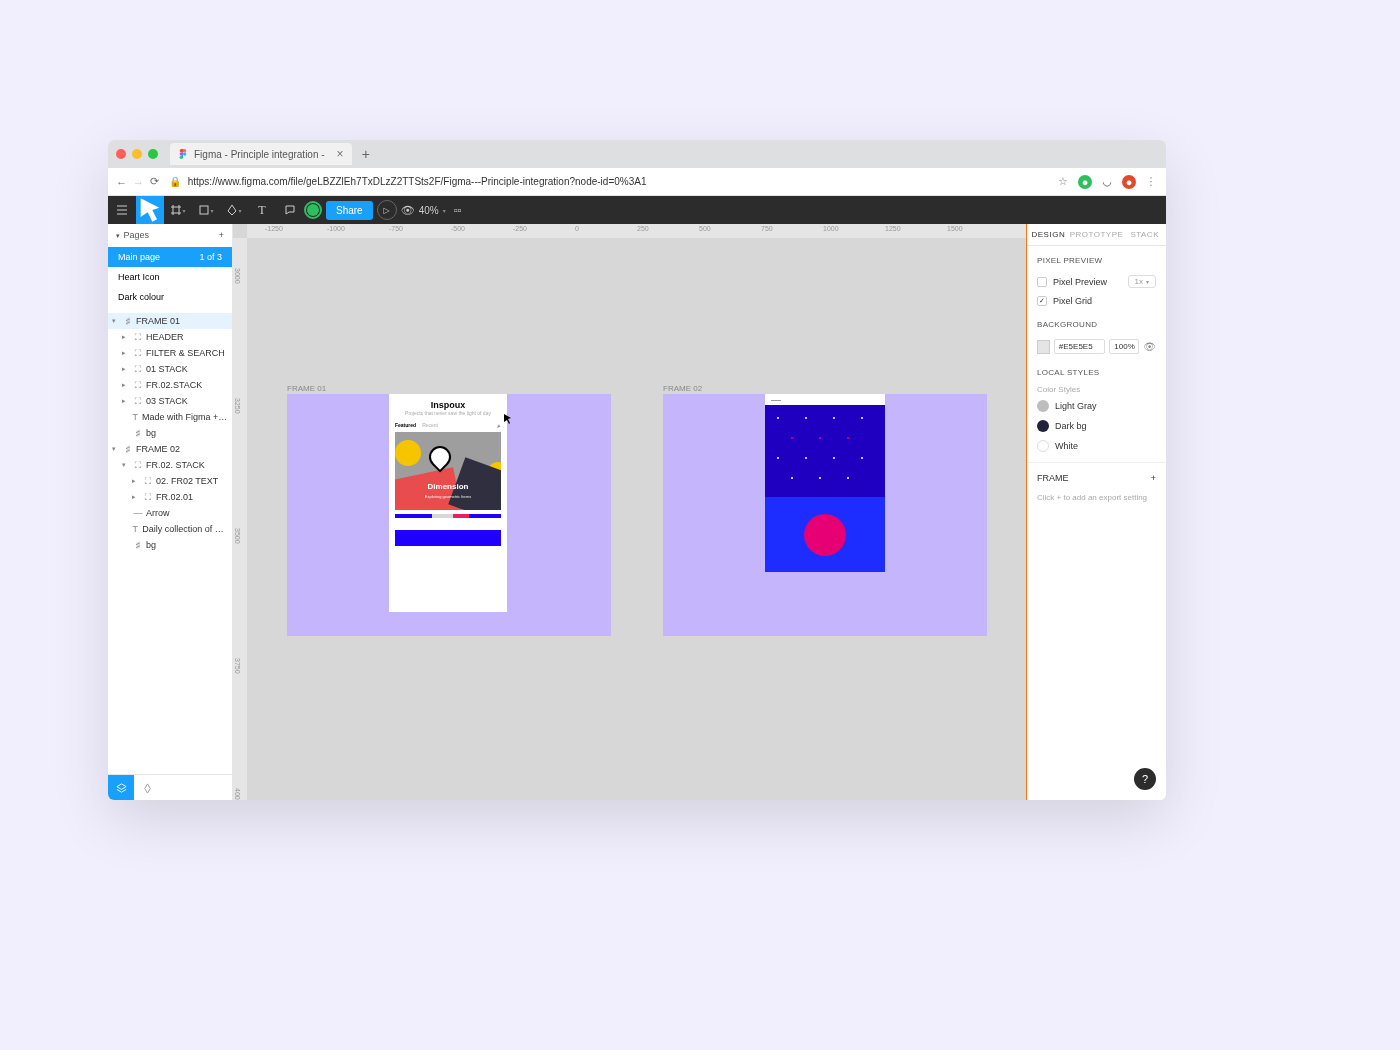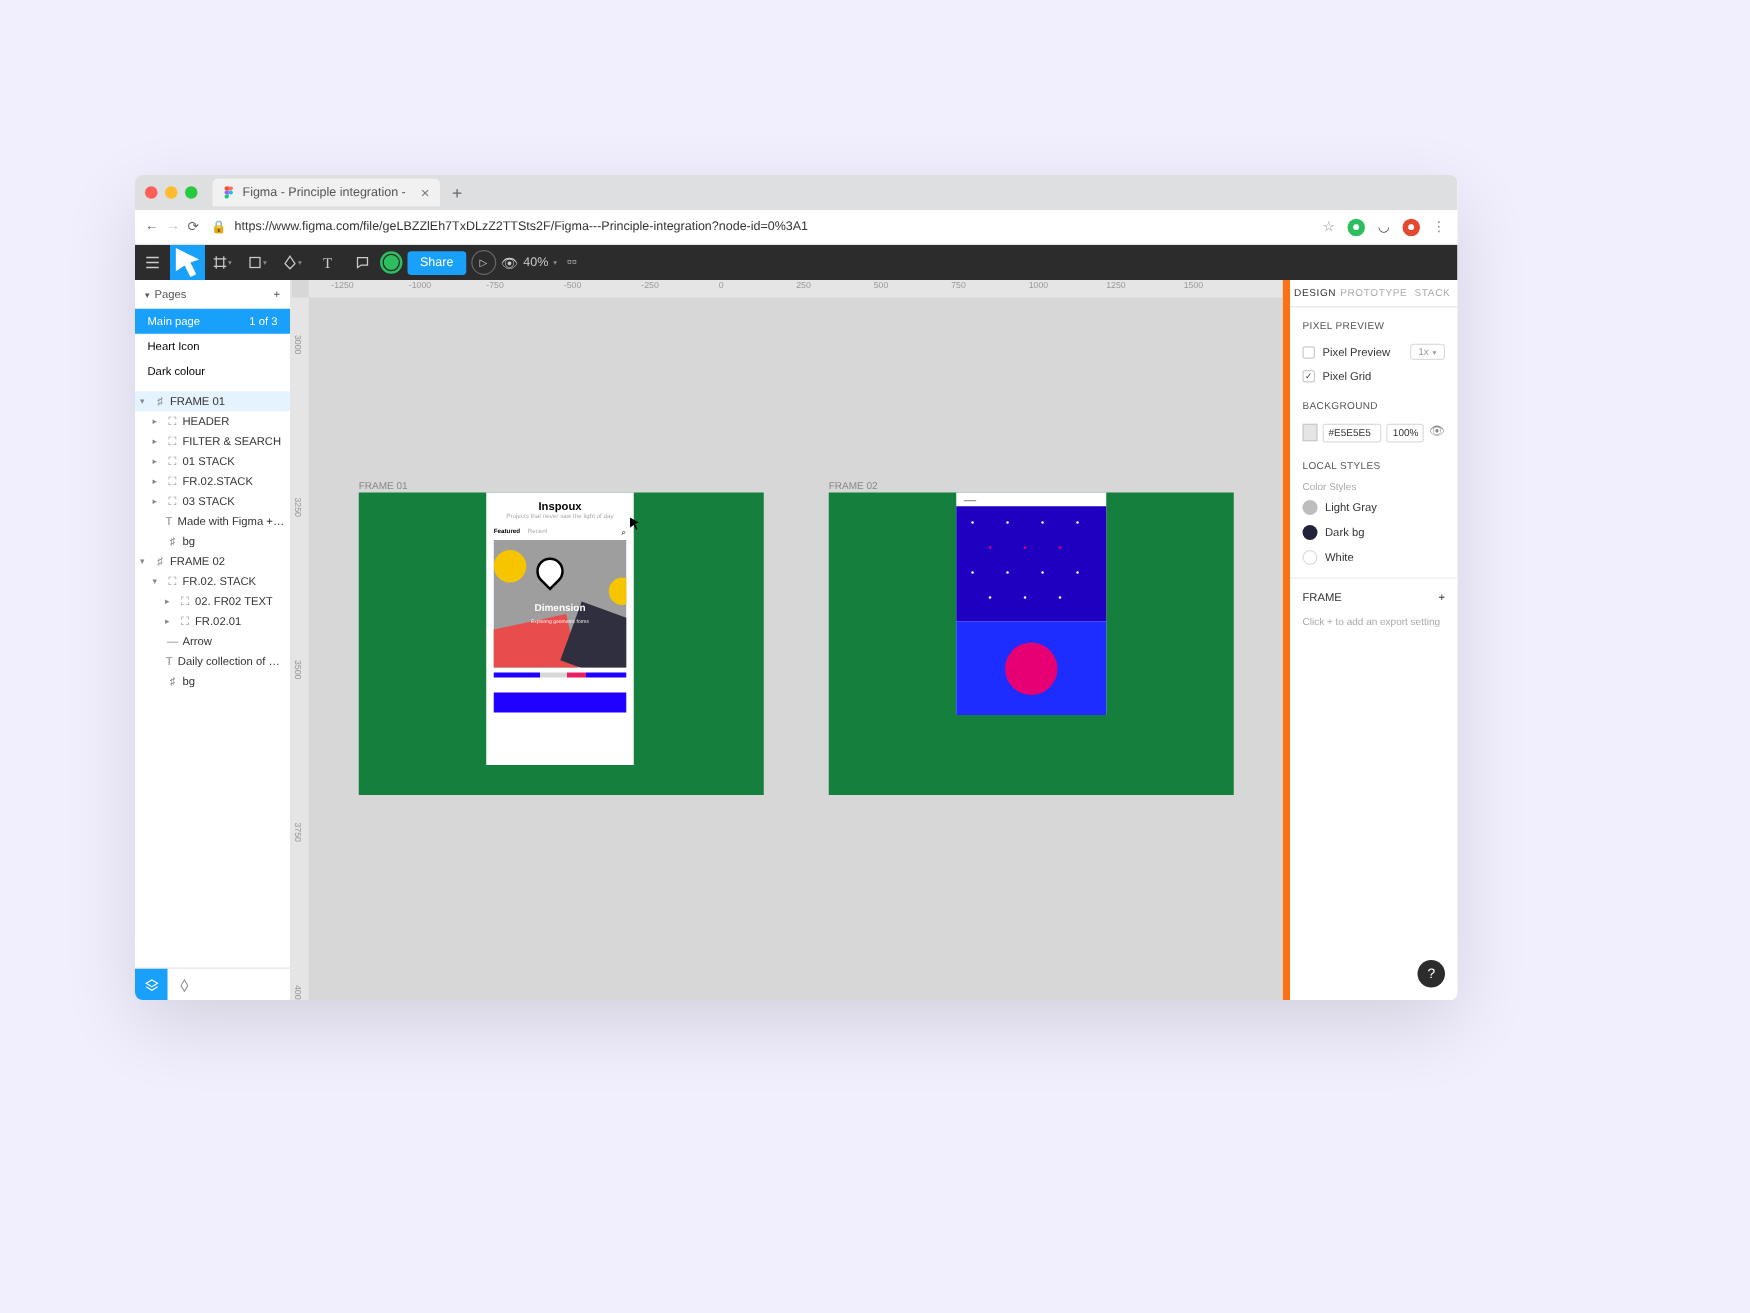--- a/index.html
+++ b/index.html
@@ -72,29 +72,29 @@
 
 
 .canvas-area { flex:1; background:#d7d7d7; position:relative; overflow:hidden; }
 .ruler-h { position:absolute; top:0; left:14px; right:0; height:14px; background:#e5e5e5; display:flex; font-size:7px; color:#999; }
 .ruler-h span { position:absolute; top:1px; }
 .ruler-v { position:absolute; top:14px; left:0; width:14px; bottom:0; background:#e5e5e5; }
 .ruler-v span { position:absolute; left:1px; font-size:7px; color:#999; writing-mode:vertical-rl; }
 .frames { position:absolute; top:14px; left:14px; right:0; bottom:0; }
 
 .frame-label { position:absolute; font-size:8px; color:#888; }
-.frame-art { position:absolute; background:#15803d; }
+.frame-art { position:absolute; background:#c4b5fd; }
 .f1-card { position:absolute; background:#fff; }
 .f1-title { text-align:center; font-weight:600; font-size:9px; padding-top:6px; }
 .f1-sub { text-align:center; font-size:5px; color:#aaa; }
 .f1-tabs { display:flex; gap:6px; font-size:5px; padding:6px 6px 2px; }
 .f1-tabs .t1 { color:#000; font-weight:600;}
 .f1-tabs .t2 { color:#aaa; }
 .f1-search { margin-left:auto; font-size:7px; }
-.f1-img { position:relative; margin:0 6px; height:102px; overflow:hidden; background: #9e9e9e; }
+.f1-img { position:relative; margin:0 6px; height:78px; overflow:hidden; background: #9e9e9e; }
 .f1-pen { position:absolute; width:22px; height:22px; background:#fff; border-radius:50% 50% 50% 0; transform:rotate(-45deg); top:14px; left:34px; border:2px solid #000;}
 .f1-yellow1 { position:absolute; width:26px; height:26px; background:#f6c500; border-radius:50%; top:8px; left:0px; }
 .f1-yellow2 { position:absolute; width:22px; height:22px; background:#f6c500; border-radius:50%; top:30px; right:-8px; }
 .f1-red { position:absolute; width:70px; height:50px; background:#e84c4c; transform:rotate(-12deg); bottom:-14px; left:-6px; }
 .f1-dark { position:absolute; width:60px; height:50px; background:#2f2f3f; transform:rotate(20deg); bottom:-6px; right:-14px; }
 .f1-caption { position:absolute; color:#fff; font-size:8px; font-weight:600; top:50px; width:100%; text-align:center;}
 .f1-caption2 { position:absolute; color:#fff; font-size:4px; top:62px; width:100%; text-align:center; opacity:0.9;}
 .f1-strip { margin:4px 6px 0; height:4px; background:linear-gradient(90deg,#1f00ff 35%, #d8d8d8 35%, #d8d8d8 55%, #e91e63 55%, #e91e63 70%, #1f00ff 70%); }
 .f1-blue { margin:12px 6px 0; height:16px; background:#1f00ff; }
 
@@ -104,29 +104,29 @@
 .f2-blue { height:75px; background:#1e2dff; display:flex; align-items:center; justify-content:center; }
 .f2-circle { width:42px; height:42px; border-radius:50%; background:#e60073; }
 .f2-txt { padding:8px; }
 .f2-h { font-weight:600; font-size:8px; }
 .f2-sub { font-size:5px; color:#888; margin-top:2px; }
 .f2-p { font-size:4px; color:#f6a540; margin-top:6px; line-height:1.4;}
 
 .cursor { position:absolute; width:10px; height:10px; }
 
 
-.right-panel { width:140px; background:#fff; border-left:6px solid #f97316; font-size:9px; color:#333; }
+.right-panel { width:140px; background:#fff; border-left:1px solid #f97316; font-size:9px; color:#333; }
 .r-tabs { display:flex; border-bottom:1px solid #e5e5e5; }
 .r-tab { flex:1; text-align:center; padding:6px 0; font-size:8px; color:#aaa; letter-spacing:0.5px;}
 .r-tab.active { color:#333; }
 .r-sec-title { padding:10px 10px 6px; font-size:8px; color:#555; letter-spacing:0.3px; }
 .r-row { display:flex; align-items:center; padding:4px 10px; gap:6px; }
 .chk { width:10px; height:10px; border:1px solid #ccc; border-radius:2px; display:flex; align-items:center; justify-content:center; font-size:7px; color:#333;}
 .small-sel { margin-left:auto; border:1px solid #ddd; border-radius:3px; padding:1px 6px; font-size:8px; color:#999; display:flex; align-items:center; gap:3px;}
-.bg-row { display:flex; gap:4px; padding:4px 10px; align-items:flex-start; }
+.bg-row { display:flex; gap:4px; padding:4px 10px; align-items:center; }
 .bg-swatch { width:14px; height:14px; background:#e5e5e5; border:1px solid #ccc; }
 .bg-hex { border:1px solid #ddd; border-radius:2px; padding:2px 4px; font-size:8px; width:56px;}
 .bg-pct { border:1px solid #ddd; border-radius:2px; padding:2px 4px; font-size:8px; width:30px; text-align:center;}
 .eye { font-size:10px; color:#888;}
 .style-sub { padding:2px 10px; font-size:8px; color:#aaa; }
 .style-row { display:flex; align-items:center; gap:6px; padding:4px 10px;}
 .style-sw { width:12px; height:12px; border-radius:50%; }
 .export-head { display:flex; justify-content:space-between; align-items:center; padding:10px; border-top:1px solid #eee; margin-top:6px; }
 .export-hint { padding:0 10px; font-size:8px; color:#aaa; }
 

